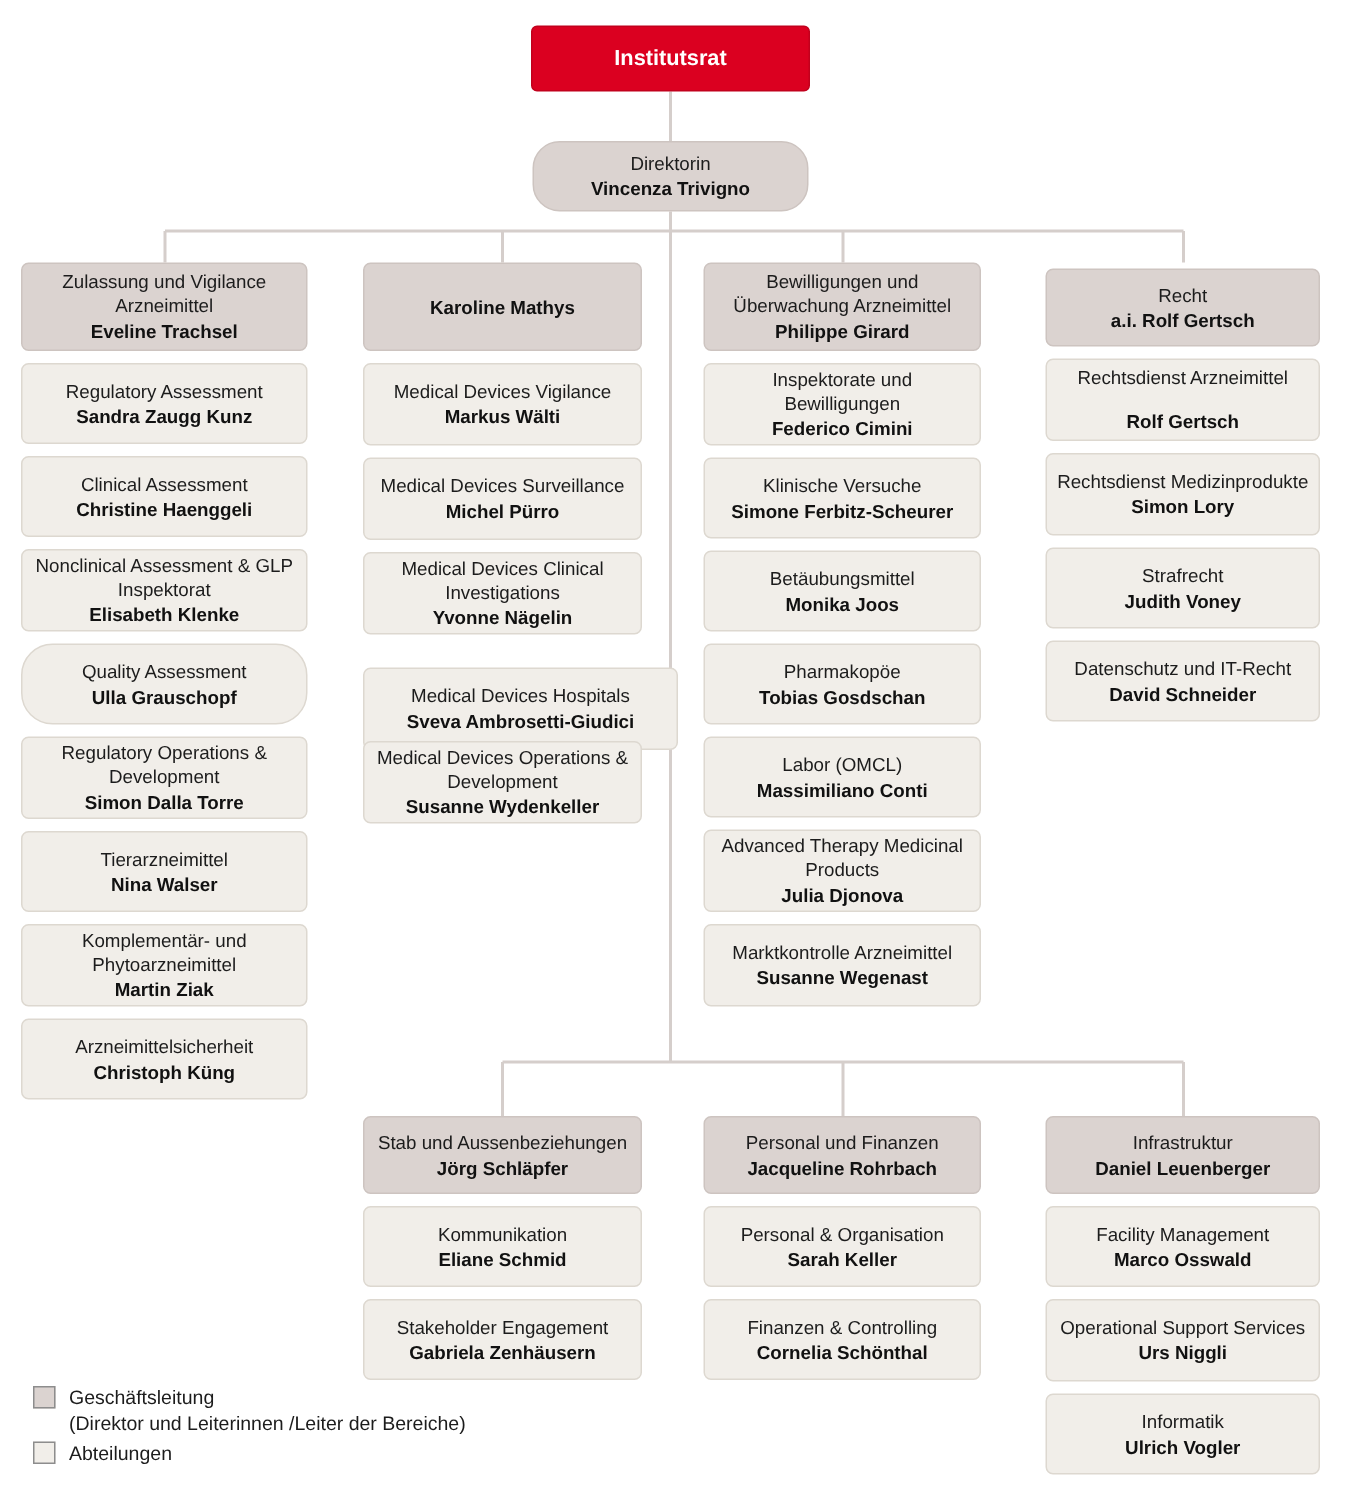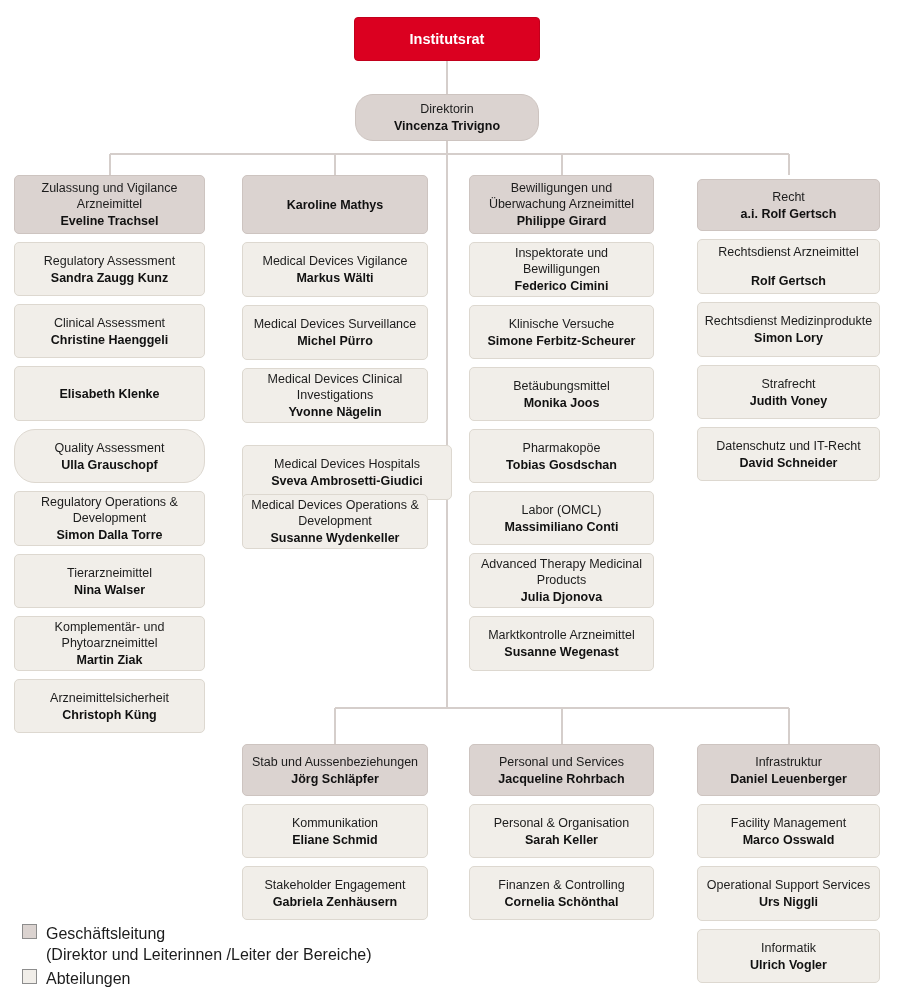--- a/index.html
+++ b/index.html
@@ -77,21 +77,21 @@
   .node.dept {
     background: #f1eee9;
     border: 1px solid #ddd8d0;
   }
 
   
   #legend {
     position: absolute;
     left: 22px;
     top: 923px;
-    font-size: 16px;
+    font-size: 13px;
     color: #1c1c1c;
   }
   .legend-row {
     display: flex;
     align-items: flex-start;
     margin-bottom: 3px;
   }
   .legend-swatch {
     width: 15px;
     height: 15px;
@@ -143,20 +143,21 @@
       </div>
       <div class="node dept" style="left: 14px; top: 242px; width: 191px; height: 54px;">
         <span class="unit">Regulatory Assessment</span>
         <span class="person">Sandra Zaugg Kunz</span>
       </div>
       <div class="node dept" style="left: 14px; top: 304px; width: 191px; height: 54px;">
         <span class="unit">Clinical Assessment</span>
         <span class="person">Christine Haenggeli</span>
       </div>
       <div class="node dept" style="left: 14px; top: 366px; width: 191px; height: 55px;">
+        <span class="unit">Nonclinical Assessment &amp; GLP Inspektorat</span>
         <span class="person">Elisabeth Klenke</span>
       </div>
       <div class="node dept" style="left: 14px; top: 429px; width: 191px; height: 54px; border-radius: 21px;">
         <span class="unit">Quality Assessment</span>
         <span class="person">Ulla Grauschopf</span>
       </div>
       <div class="node dept" style="left: 14px; top: 491px; width: 191px; height: 55px;">
         <span class="unit">Regulatory Operations &amp; Development</span>
         <span class="person">Simon Dalla Torre</span>
       </div>
@@ -253,21 +254,21 @@
       </div>
       <div class="node dept" style="left: 242px; top: 804px; width: 186px; height: 54px;">
         <span class="unit">Kommunikation</span>
         <span class="person">Eliane Schmid</span>
       </div>
       <div class="node dept" style="left: 242px; top: 866px; width: 186px; height: 54px;">
         <span class="unit">Stakeholder Engagement</span>
         <span class="person">Gabriela Zenhäusern</span>
       </div>
       <div class="node mgmt" style="left: 469px; top: 744px; width: 185px; height: 52px;">
-        <span class="unit">Personal und Services</span>
+        <span class="unit">Personal und Finanzen</span>
         <span class="person">Jacqueline Rohrbach</span>
       </div>
       <div class="node dept" style="left: 469px; top: 804px; width: 185px; height: 54px;">
         <span class="unit">Personal &amp; Organisation</span>
         <span class="person">Sarah Keller</span>
       </div>
       <div class="node dept" style="left: 469px; top: 866px; width: 185px; height: 54px;">
         <span class="unit">Finanzen &amp; Controlling</span>
         <span class="person">Cornelia Schönthal</span>
       </div>

